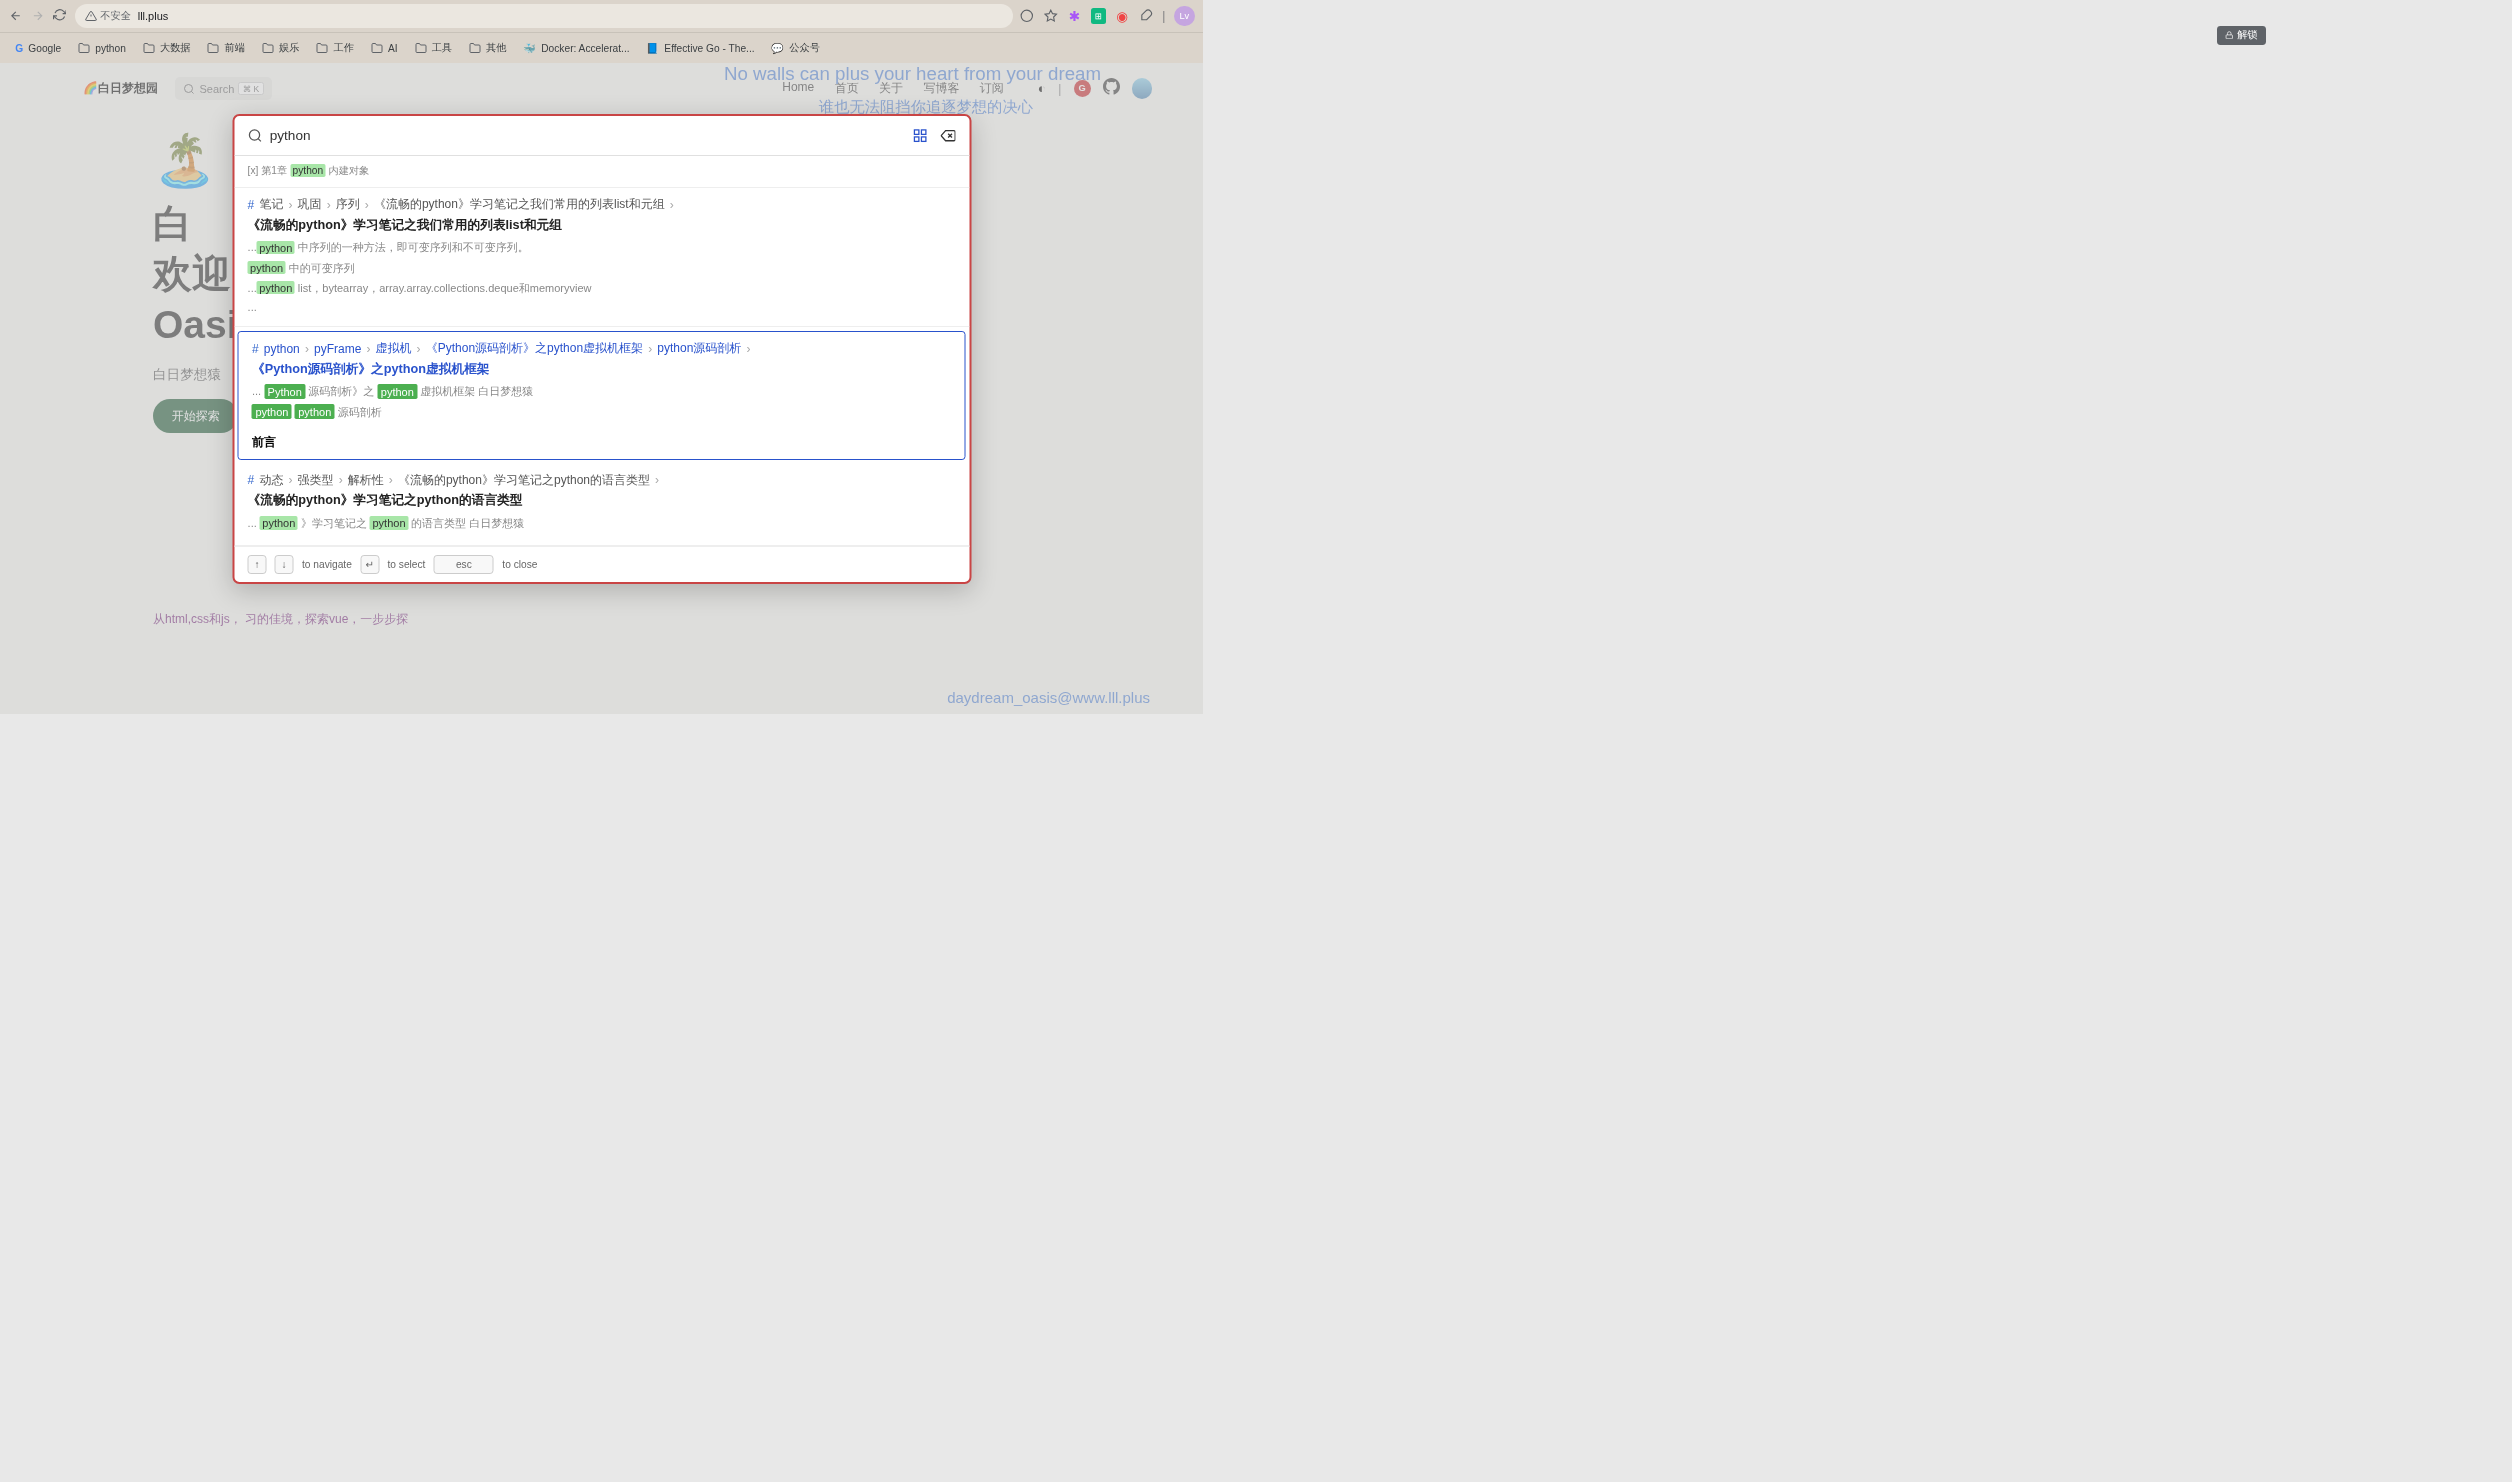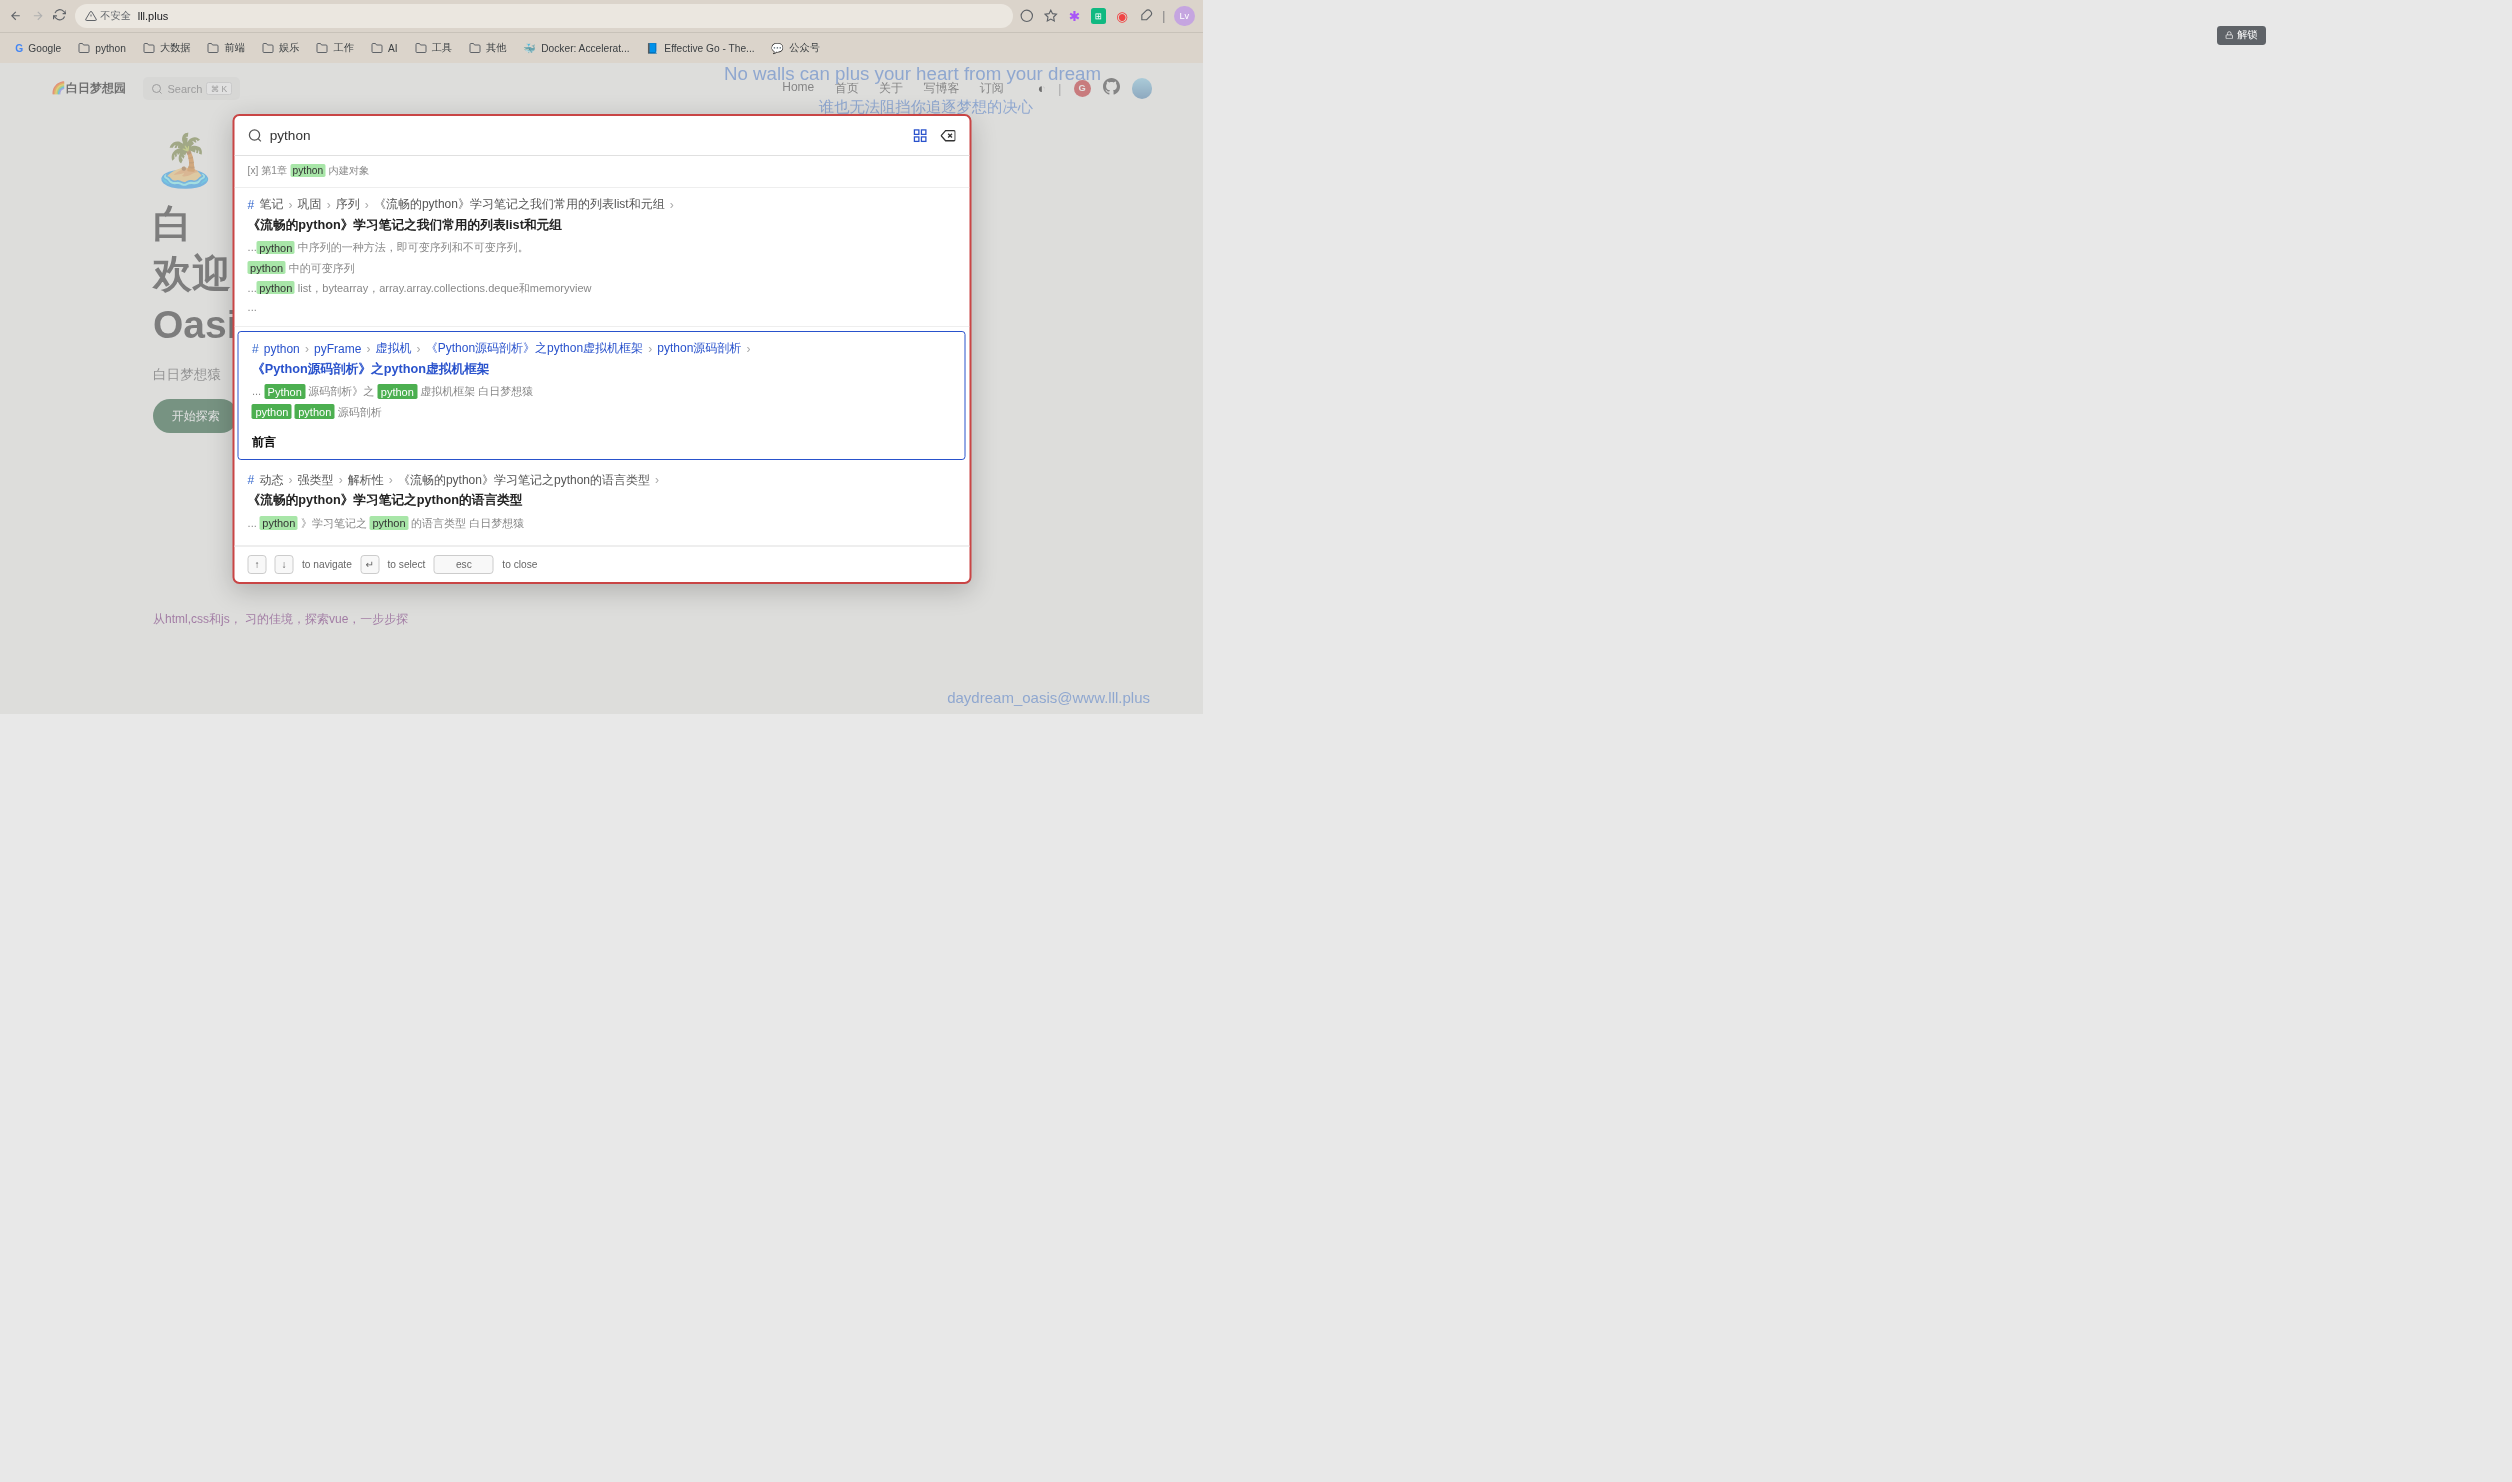--- a/index.html
+++ b/index.html
@@ -86,20 +86,21 @@
       background: rgba(200,200,200,0.55);
       z-index: 5;
     }
     
     .site-nav {
       height: 51px;
       display: flex;
       align-items: center;
       padding: 0 51px;
       gap: 17px;
+      margin-left: 32px;
     }
     .brand { font-size: 12px; font-weight: 600; display: flex; align-items: center; gap: 3.4px; }
     .search-btn {
       background: #e8e8e5;
       border: none;
       border-radius: 5.1px;
       padding: 5.1px 8.5px;
       display: flex;
       align-items: center;
       gap: 4px;

